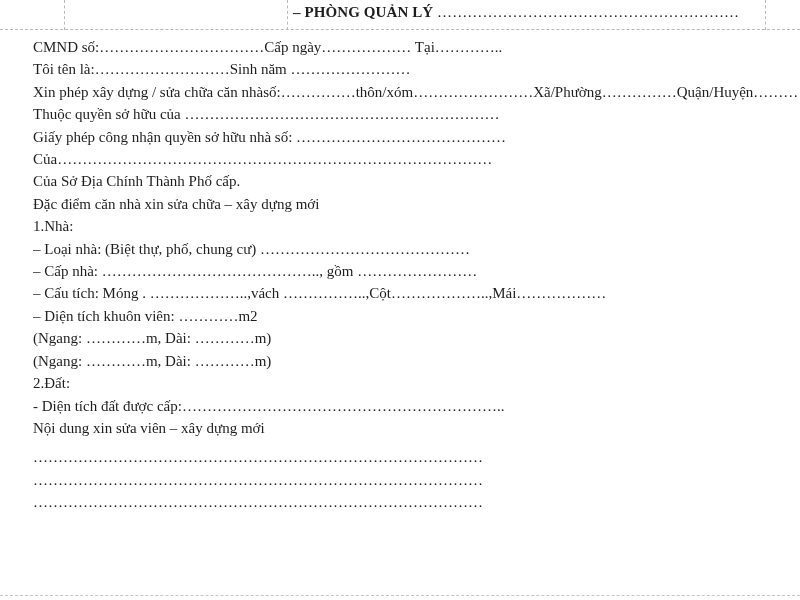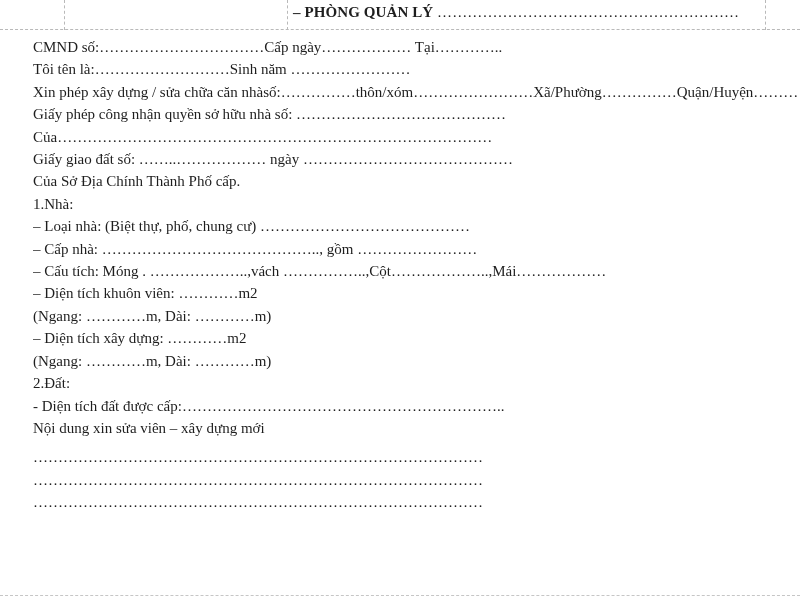--- a/index.html
+++ b/index.html
@@ -82,31 +82,31 @@
   <div class="vrule v2"></div>
   <div class="vrule v3"></div>
   <div class="hrule-top"></div>
 
   <p class="hdr-title"><span>– PHÒNG QUẢN LÝ </span><span class="dots">……………………………………………………</span></p>
 
   <div class="content">
     <p>CMND số:……………………………Cấp ngày……………… Tại…………..</p>
     <p>Tôi tên là:………………………Sinh năm ……………………</p>
     <p>Xin phép xây dựng / sửa chữa căn nhàsố:……………thôn/xóm……………………Xã/Phường……………Quận/Huyện………………</p>
+    <p>Thuộc quyền sở hữu của ………………………………………………………</p>
     <p>Giấy phép công nhận quyền sở hữu nhà số: ……………………………………</p>
     <p>Của……………………………………………………………………………</p>
-    <p>Giấy giao đất số: ……..……………… ngày ……………………………………</p>
     <p>Của Sở Địa Chính Thành Phố cấp.</p>
+    <p>Đặc điểm căn nhà xin sửa chữa – xây dựng mới</p>
     <p>1.Nhà:</p>
     <p>– Loại nhà: (Biệt thự, phố, chung cư) ……………………………………</p>
     <p>– Cấp nhà: …………………………………….., gồm ……………………</p>
     <p>– Cấu tích: Móng . ………………..,vách ……………..,Cột………………..,Mái………………</p>
     <p>– Diện tích khuôn viên: …………m2</p>
     <p>(Ngang: …………m, Dài: …………m)</p>
-    <p>– Diện tích xây dựng: …………m2</p>
     <p>(Ngang: …………m, Dài: …………m)</p>
     <p>2.Đất:</p>
     <p>- Diện tích đất được cấp:………………………………………………………..</p>
     <p>Nội dung xin sửa viên – xây dựng mới</p>
     <p class="gap-top">………………………………………………………………………………</p>
     <p>………………………………………………………………………………</p>
     <p>………………………………………………………………………………</p>
   </div>
 
   <div class="hrule-bottom"></div>

